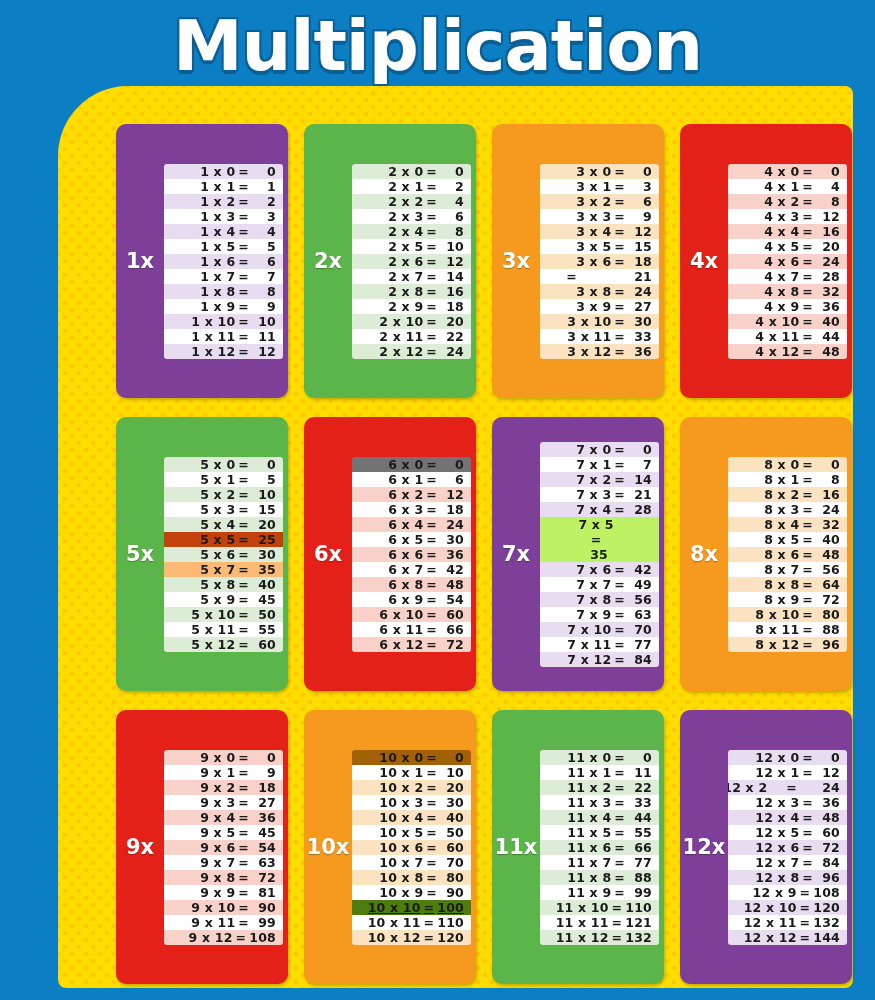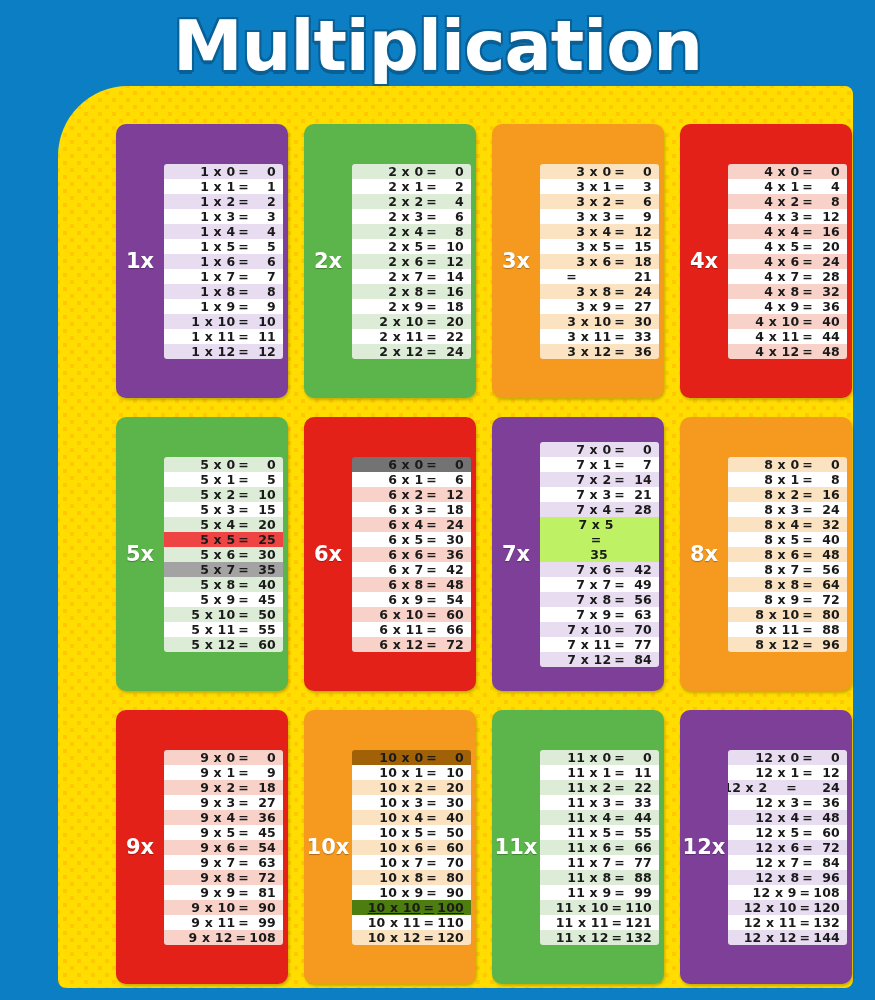--- a/index.html
+++ b/index.html
@@ -431,31 +431,31 @@
           <div class="row" style="background: rgb(255, 255, 255);">
             <span class="expr">5 x 3</span>
             <span class="eq">=</span>
             <span class="ans">15</span>
           </div>
           <div class="row" style="background: rgb(220, 236, 214);">
             <span class="expr">5 x 4</span>
             <span class="eq">=</span>
             <span class="ans">20</span>
           </div>
-          <div class="row" style="background: #ef4444;">
+          <div class="row" style="background: #c2410c;">
             <span class="expr">5 x 5</span>
             <span class="eq">=</span>
             <span class="ans">25</span>
           </div>
           <div class="row" style="background: rgb(220, 236, 214);">
             <span class="expr">5 x 6</span>
             <span class="eq">=</span>
             <span class="ans">30</span>
           </div>
-          <div class="row" style="background: #a3a3a3;">
+          <div class="row" style="background: #fdba74;">
             <span class="expr">5 x 7</span>
             <span class="eq">=</span>
             <span class="ans">35</span>
           </div>
           <div class="row" style="background: rgb(220, 236, 214);">
             <span class="expr">5 x 8</span>
             <span class="eq">=</span>
             <span class="ans">40</span>
           </div>
           <div class="row" style="background: rgb(255, 255, 255);">

